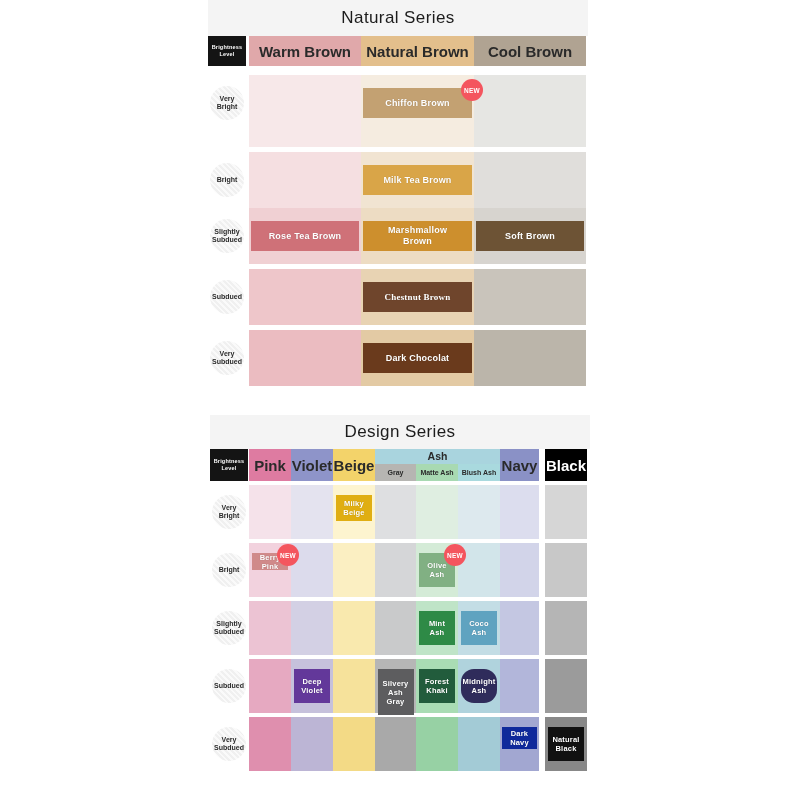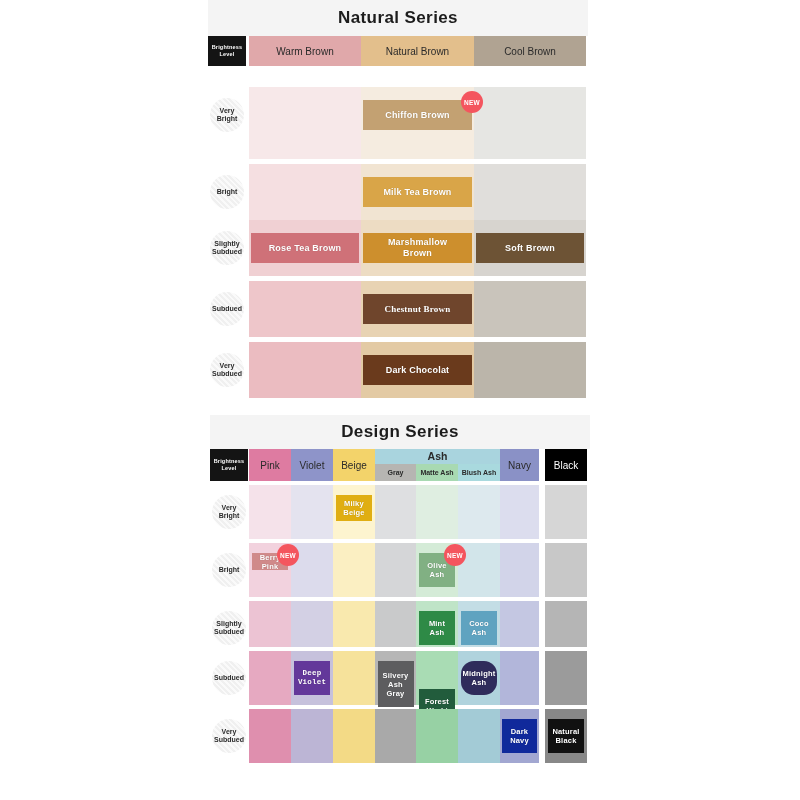--- a/index.html
+++ b/index.html
@@ -12,21 +12,21 @@
   .page{position:relative;width:800px;height:800px;}
 
   
   .series{position:absolute;}
   #natural-series{left:0;top:0;width:800px;}
   #design-series{left:0;top:415px;width:800px;}
 
   .series-title{
     background:#f4f4f4;
     text-align:center;
-    font-weight:bold;
+    font-weight:normal;
     letter-spacing:.4px;
     color:#1c1c1c;
     box-sizing:border-box;
   }
   #natural-series .series-title{
     margin-left:208px;width:380px;height:36px;line-height:36px;font-size:17px;
   }
   #design-series .series-title{
     margin-left:210px;width:380px;height:34px;line-height:34px;font-size:17px;
   }
@@ -38,21 +38,21 @@
   .corner-cell{
     position:absolute;left:0;top:0;
     background:#141414;color:#ffffff;
     display:flex;flex-direction:column;align-items:center;justify-content:center;
     font-size:5.5px;line-height:7px;text-align:center;font-weight:bold;
     letter-spacing:.2px;box-sizing:border-box;
   }
   .col-hdr{
     position:absolute;top:0;
     display:flex;align-items:center;justify-content:center;
-    font-size:10px;font-weight:normal;color:#2a2a2a;
+    font-size:15px;font-weight:bold;color:#2a2a2a;
     box-sizing:border-box;text-align:center;
   }
   .col-hdr.small{font-size:7px;font-weight:bold;}
   .group-hdr{
     position:absolute;display:flex;align-items:center;justify-content:center;
     font-size:10.5px;font-weight:bold;color:#2a2a2a;box-sizing:border-box;
   }
 
   
   .body-row{position:relative;}
@@ -93,21 +93,21 @@
     <div class="grid" id="natural-grid">
         <div class="hdr-row" style="height: 30px;">
           <div class="corner-cell" style="left: 208px; width: 38px; height: 30px;">
             <span>Brightness</span>
             <span>Level</span>
           </div>
           <div class="col-hdr" style="left: 249px; width: 112px; background: rgb(224, 168, 170); top: 0px; height: 30px;">Warm Brown</div>
           <div class="col-hdr" style="left: 361px; width: 113px; background: rgb(227, 191, 140); top: 0px; height: 30px;">Natural Brown</div>
           <div class="col-hdr" style="left: 474px; width: 112px; background: rgb(176, 163, 146); top: 0px; height: 30px;">Cool Brown</div>
         </div>
-        <div class="body-row" style="height: 72px; margin-top: 21px;">
+        <div class="body-row" style="height: 72px; margin-top: 9px;">
           <div class="row-label" style="left: 210px; width: 34px; height: 34px; top: 11px;">
             <span>Very</span>
             <span>Bright</span>
           </div>
           <div class="band" style="left: 249px; width: 112px; background: rgb(247, 232, 233);"></div>
           <div class="band" style="left: 361px; width: 113px; background: rgb(245, 236, 224);"></div>
           <div class="band" style="left: 474px; width: 112px; background: rgb(230, 230, 227);"></div>
           <div class="chip" style="left: 363px; top: 13px; width: 109px; height: 30px; background: rgb(195, 161, 114);">
             <span>Chiffon Brown</span>
           </div>
@@ -221,21 +221,21 @@
             <span>Berry</span>
             <span>Pink</span>
           </div>
           <div class="newbadge" style="left: 288px; top: 12px;">NEW</div>
           <div class="chip tiny" style="left: 419px; top: 10px; width: 36px; height: 34px; background: rgb(129, 176, 131);">
             <span>Olive</span>
             <span>Ash</span>
           </div>
           <div class="newbadge" style="left: 455px; top: 12px;">NEW</div>
         </div>
-        <div class="body-row" style="height: 46px; margin-top: 4px;">
+        <div class="body-row" style="height: 54px; margin-top: 4px;">
           <div class="row-label" style="left: 212px; width: 34px; height: 34px; top: 10px;">
             <span>Slightly</span>
             <span>Subdued</span>
           </div>
           <div class="band" style="left: 249px; width: 42px; background: rgb(236, 195, 211);"></div>
           <div class="band" style="left: 291px; width: 42px; background: rgb(211, 208, 228);"></div>
           <div class="band" style="left: 333px; width: 42px; background: rgb(249, 233, 174);"></div>
           <div class="band" style="left: 375px; width: 41px; background: rgb(201, 202, 203);"></div>
           <div class="band" style="left: 416px; width: 42px; background: rgb(191, 228, 199);"></div>
           <div class="band" style="left: 458px; width: 42px; background: rgb(195, 221, 229);"></div>
@@ -255,30 +255,30 @@
             <span>Subdued</span>
           </div>
           <div class="band" style="left: 249px; width: 42px; background: rgb(230, 169, 193);"></div>
           <div class="band" style="left: 291px; width: 42px; background: rgb(198, 193, 220);"></div>
           <div class="band" style="left: 333px; width: 42px; background: rgb(246, 226, 155);"></div>
           <div class="band" style="left: 375px; width: 41px; background: rgb(182, 182, 182);"></div>
           <div class="band" style="left: 416px; width: 42px; background: rgb(169, 220, 180);"></div>
           <div class="band" style="left: 458px; width: 42px; background: rgb(176, 211, 221);"></div>
           <div class="band" style="left: 500px; width: 39px; background: rgb(178, 182, 218);"></div>
           <div class="band" style="left: 545px; width: 42px; background: rgb(155, 155, 155);"></div>
-          <div class="chip tiny" style="left: 294px; top: 10px; width: 36px; height: 34px; background: rgb(99, 56, 154); font-family: Liberation Mono, monospace;">
+          <div class="chip tiny" style="left: 294px; top: 10px; width: 36px; height: 34px; background: rgb(99, 56, 154);">
             <span>Deep</span>
             <span>Violet</span>
           </div>
           <div class="chip tiny" style="left: 377.5px; top: 10px; width: 36px; height: 46px; background: rgb(93, 93, 95);">
             <span>Silvery</span>
             <span>Ash</span>
             <span>Gray</span>
           </div>
-          <div class="chip tiny" style="left: 419px; top: 10px; width: 36px; height: 34px; background: rgb(34, 92, 60); margin-top: 28px;">
+          <div class="chip tiny" style="left: 419px; top: 10px; width: 36px; height: 34px; background: rgb(34, 92, 60);">
             <span>Forest</span>
             <span>Khaki</span>
           </div>
           <div class="chip tiny" style="left: 461px; top: 10px; width: 36px; height: 34px; background: rgb(47, 44, 91); border-radius: 13px;">
             <span>Midnight</span>
             <span>Ash</span>
           </div>
         </div>
         <div class="body-row" style="height: 54px; margin-top: 4px;">
           <div class="row-label" style="left: 212px; width: 34px; height: 34px; top: 10px;">
@@ -286,21 +286,21 @@
             <span>Subdued</span>
           </div>
           <div class="band" style="left: 249px; width: 42px; background: rgb(223, 143, 174);"></div>
           <div class="band" style="left: 291px; width: 42px; background: rgb(188, 181, 213);"></div>
           <div class="band" style="left: 333px; width: 42px; background: rgb(243, 218, 134);"></div>
           <div class="band" style="left: 375px; width: 41px; background: rgb(169, 169, 169);"></div>
           <div class="band" style="left: 416px; width: 42px; background: rgb(151, 209, 164);"></div>
           <div class="band" style="left: 458px; width: 42px; background: rgb(163, 203, 214);"></div>
           <div class="band" style="left: 500px; width: 39px; background: rgb(162, 167, 209);"></div>
           <div class="band" style="left: 545px; width: 42px; background: rgb(136, 136, 136);"></div>
-          <div class="chip tiny" style="left: 502px; top: 10px; width: 35px; height: 34px; background: rgb(16, 41, 155);">
+          <div class="chip tiny" style="left: 502px; top: 10px; width: 35px; height: 22px; background: rgb(16, 41, 155);">
             <span>Dark</span>
             <span>Navy</span>
           </div>
           <div class="chip tiny" style="left: 548px; top: 10px; width: 36px; height: 34px; background: rgb(17, 17, 17);">
             <span>Natural</span>
             <span>Black</span>
           </div>
         </div>
       </div>
   </div>

